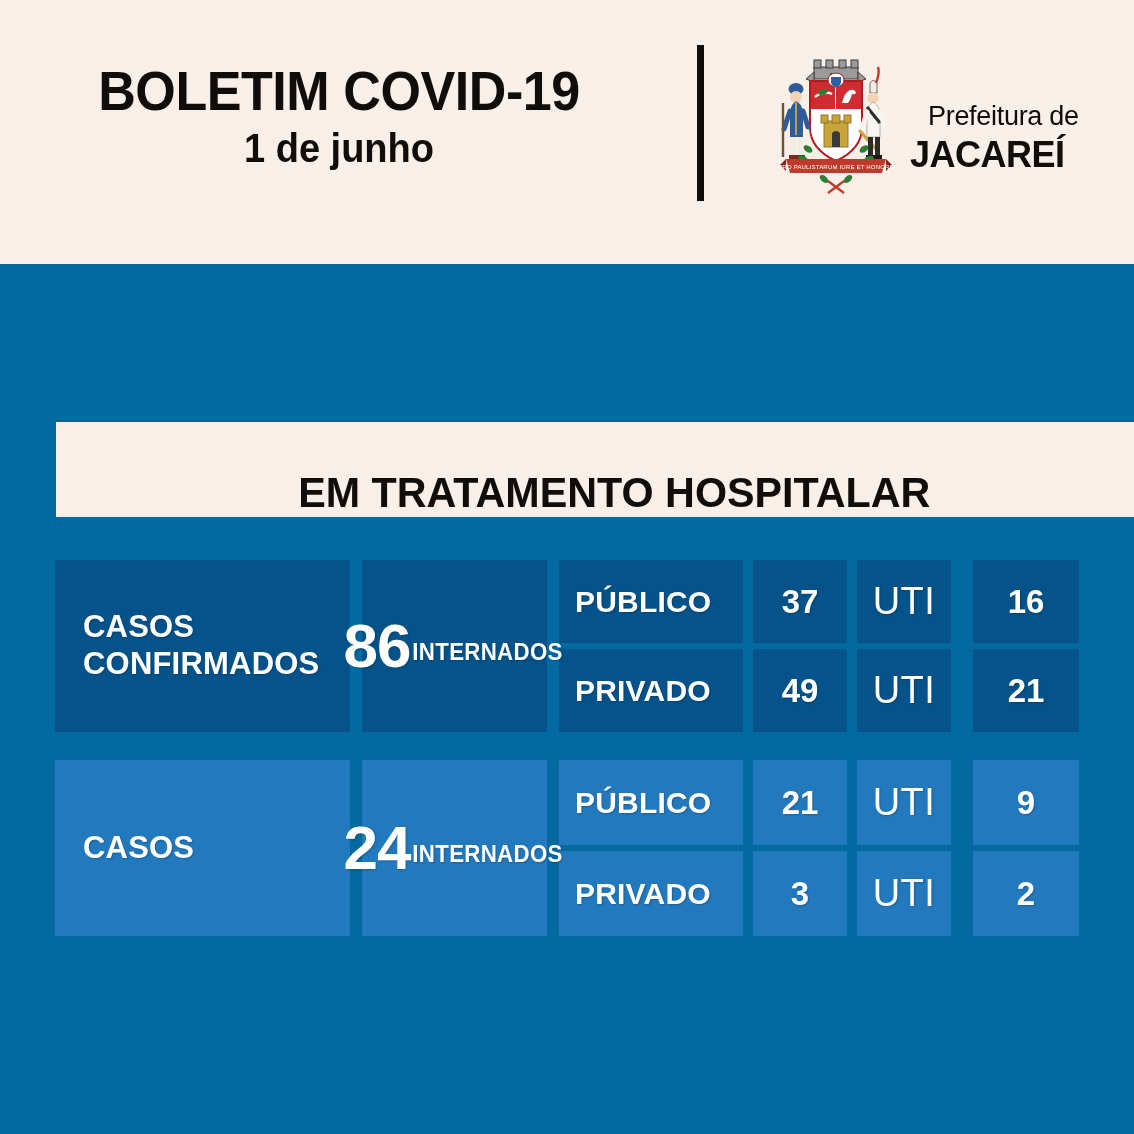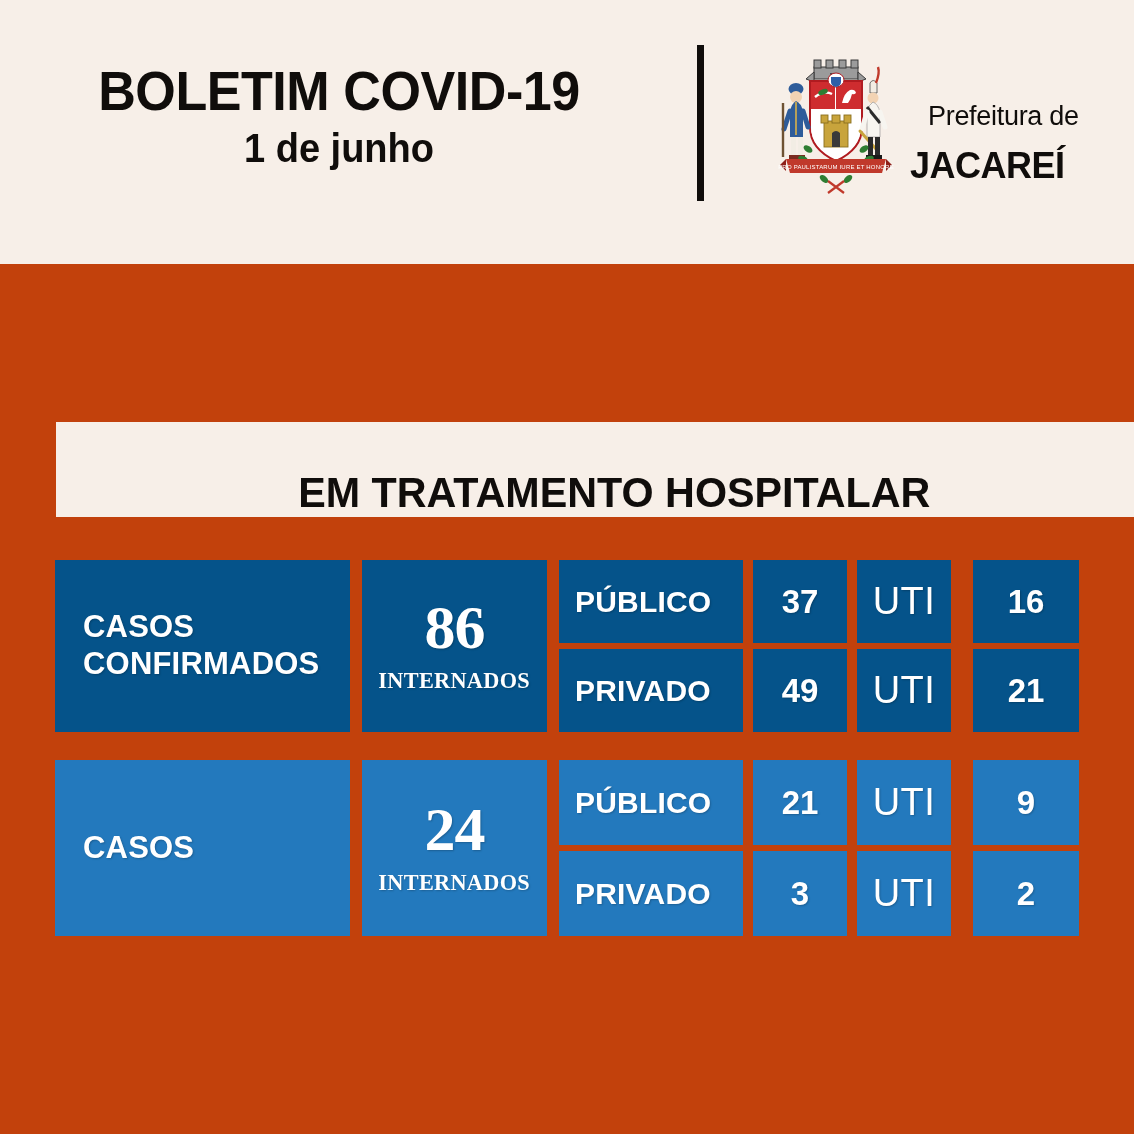--- a/index.html
+++ b/index.html
@@ -6,21 +6,21 @@
   html, body {
     margin: 0;
     padding: 0;
     background: #ffffff;
   }
   #poster {
     position: relative;
     width: 1134px;
     height: 1134px;
     overflow: hidden;
-    background: #c2410c;
+    background: #0369a1;
     font-family: "Liberation Sans", "DejaVu Sans", sans-serif;
     -webkit-font-smoothing: antialiased;
   }
 
   
   .header-band {
     position: absolute;
     left: 0; top: 0;
     width: 1134px;
     height: 264px;
@@ -84,21 +84,21 @@
     font-size: 27px;
     font-weight: 400;
     letter-spacing: -0.3px;
     white-space: nowrap;
     margin-left: 18px;
   }
   .brand-line2 {
     font-size: 36px;
     font-weight: 700;
     letter-spacing: -0.5px;
-    margin-top: 18px;
+    margin-top: 7px;
     white-space: nowrap;
   }
 
   
   .section-banner {
     position: absolute;
     left: 56px; top: 422px;
     width: 1116px;
     height: 95px;
     background: #F7EFE8;
@@ -148,25 +148,24 @@
     line-height: 1.18;
     letter-spacing: 0.2px;
   }
   .cell-category .cat-l1 { display: block; }
   .cell-category .cat-l2 { display: block; }
 
   
   .cell-total {
     width: 185px;
     flex: none;
-    flex-direction: column;
+    flex-direction: row;
     justify-content: center;
     align-items: center;
     text-align: left;
-    font-family: Liberation Serif, serif;
   }
   .total-number {
     font-size: 62px;
     font-weight: 700;
     line-height: 0.95;
     letter-spacing: -1px;
   }
   .total-label {
     font-size: 23px;
     font-weight: 700;

